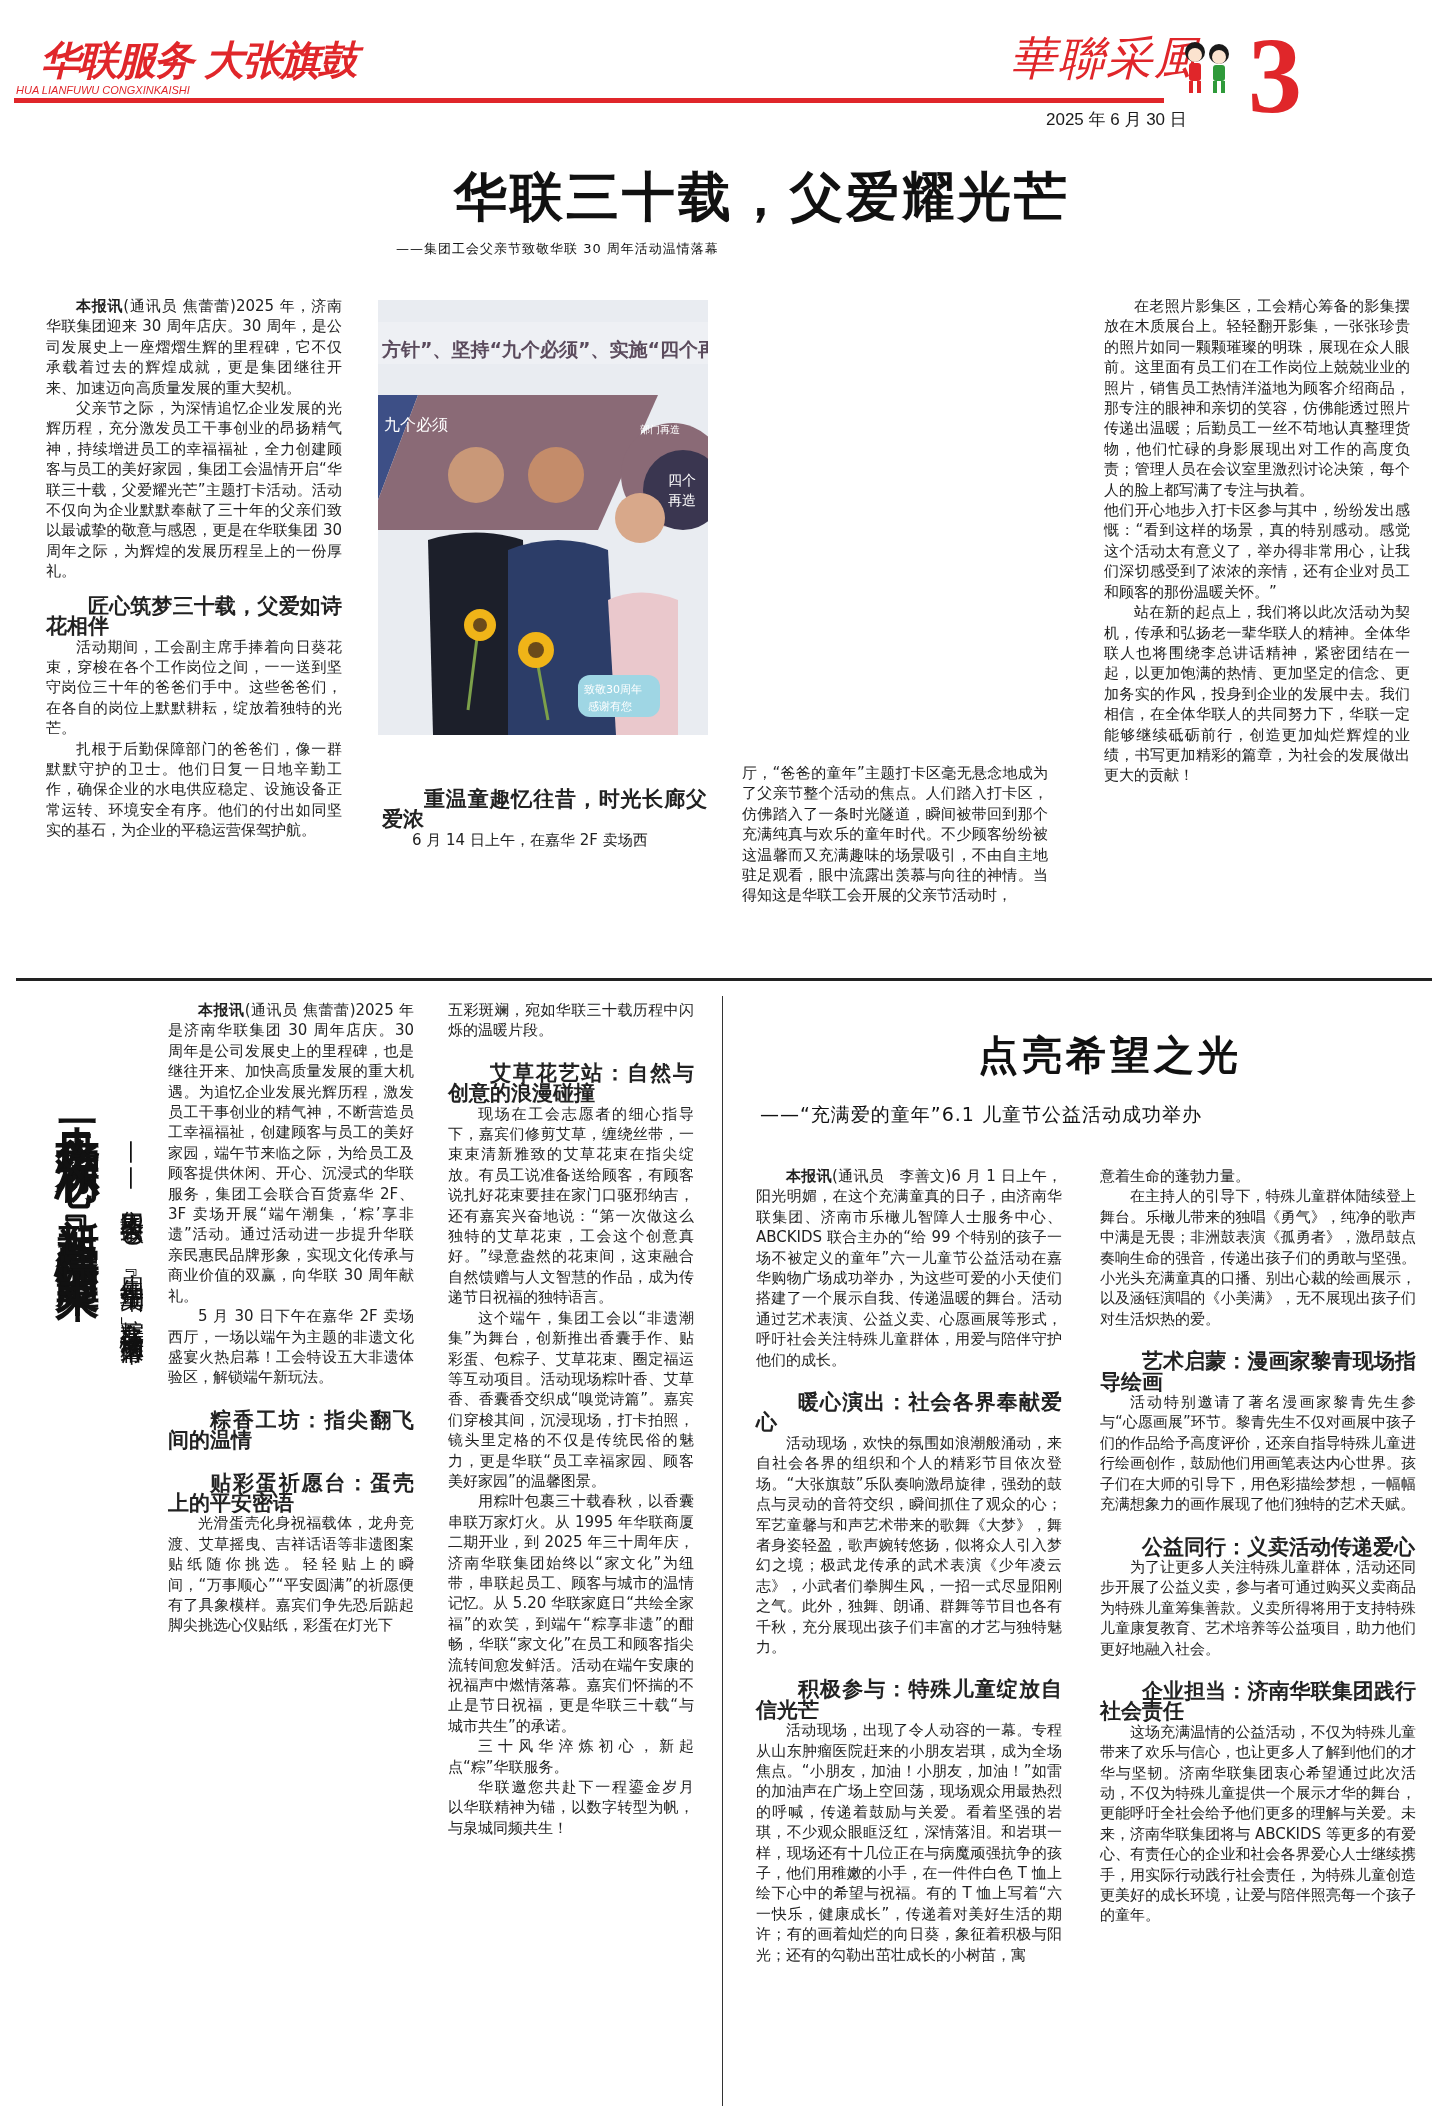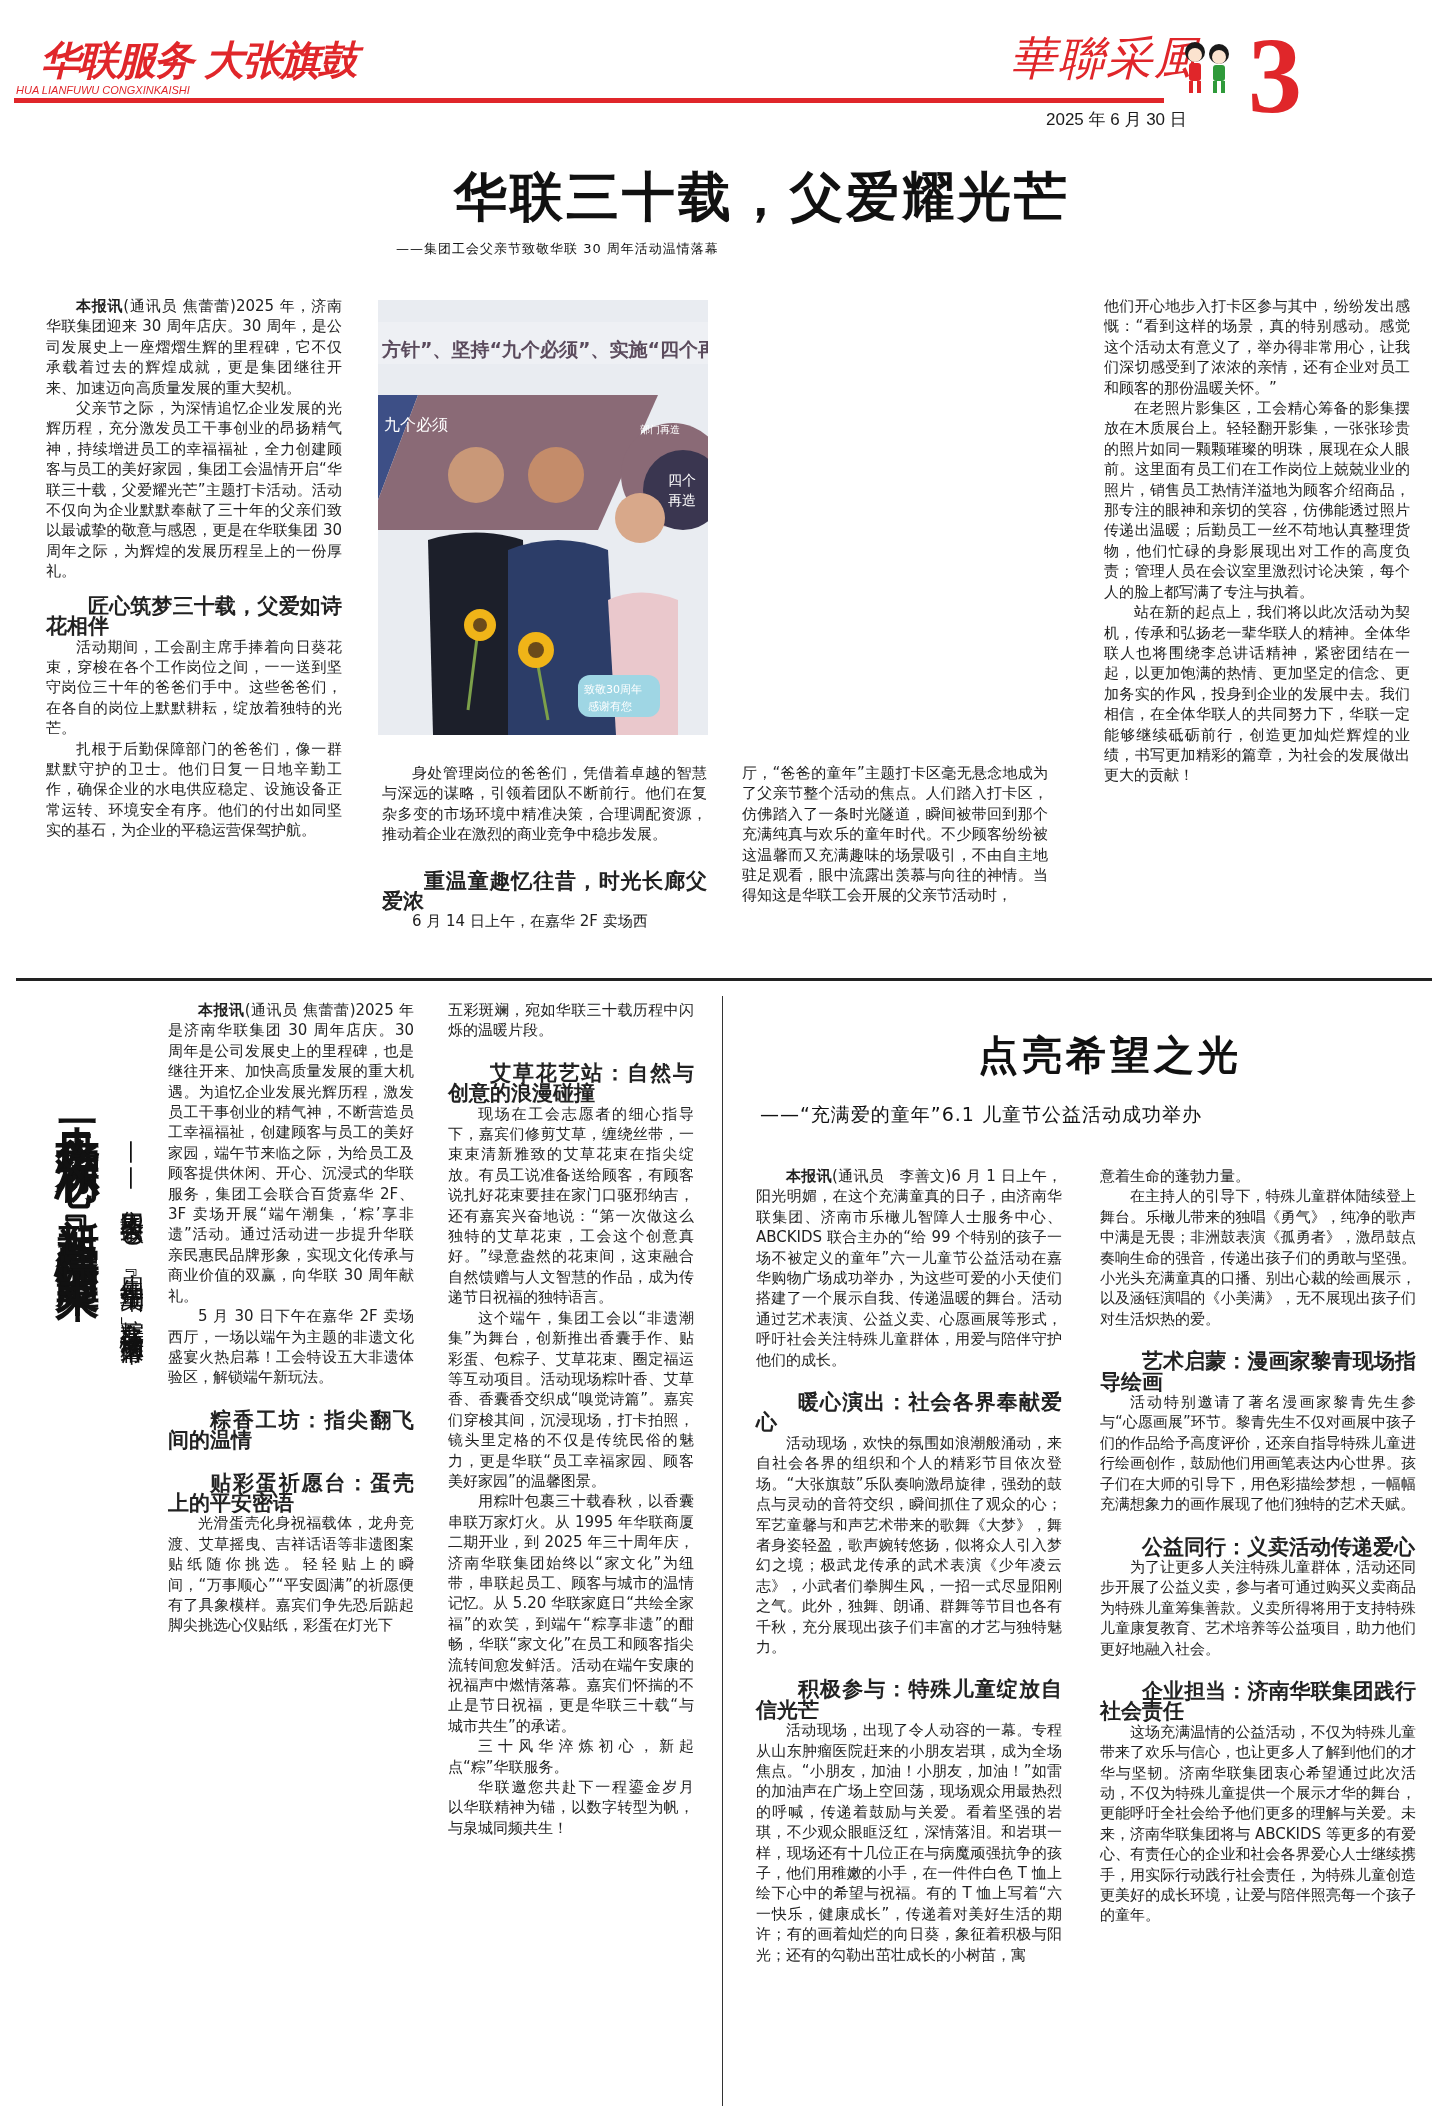--- a/index.html
+++ b/index.html
@@ -94,32 +94,31 @@
   <line x1="158" y1="355" x2="170" y2="420" stroke="#7ca04a" stroke-width="3"></line>
   <circle cx="158" cy="350" r="18" fill="#f0b418"></circle>
     <circle cx="158" cy="350" r="8" fill="#6b4a1a"></circle>
 
   <rect x="200" y="375" width="82" height="42" rx="12" fill="#9fd6e4"></rect>
   <text x="206" y="393" font-size="11" fill="#fff">致敬30周年</text>
   <text x="210" y="410" font-size="11" fill="#fff">感谢有您</text>
 </svg>
 
 <div class="col" style="left:382px;top:763px;width:325px;">
-  <p>身处管理岗位的爸爸们，凭借着卓越的智慧与深远的谋略，引领着团队不断前行。他们在复杂多变的市场环境中精准决策，合理调配资源，推动着企业在激烈的商业竞争中稳步发展。</p>
   <h4 style="margin-top:26px;">重温童趣忆往昔，时光长廊父爱浓</h4>
   <p>6 月 14 日上午，在嘉华 2F 卖场西</p>
 </div>
 
 <div class="col" style="left:742px;top:763px;width:306px;">
   <p style="text-indent:0">厅，“爸爸的童年”主题打卡区毫无悬念地成为了父亲节整个活动的焦点。人们踏入打卡区，仿佛踏入了一条时光隧道，瞬间被带回到那个充满纯真与欢乐的童年时代。不少顾客纷纷被这温馨而又充满趣味的场景吸引，不由自主地驻足观看，眼中流露出羡慕与向往的神情。当得知这是华联工会开展的父亲节活动时，</p>
 </div>
 
 <div class="col" style="left:1104px;top:296px;width:306px;">
+  <p>在老照片影集区，工会精心筹备的影集摆放在木质展台上。轻轻翻开影集，一张张珍贵的照片如同一颗颗璀璨的明珠，展现在众人眼前。这里面有员工们在工作岗位上兢兢业业的照片，销售员工热情洋溢地为顾客介绍商品，那专注的眼神和亲切的笑容，仿佛能透过照片传递出温暖；后勤员工一丝不苟地认真整理货物，他们忙碌的身影展现出对工作的高度负责；管理人员在会议室里激烈讨论决策，每个人的脸上都写满了专注与执着。</p>
   <p style="text-indent:0">他们开心地步入打卡区参与其中，纷纷发出感慨：“看到这样的场景，真的特别感动。感觉这个活动太有意义了，举办得非常用心，让我们深切感受到了浓浓的亲情，还有企业对员工和顾客的那份温暖关怀。”</p>
-  <p>在老照片影集区，工会精心筹备的影集摆放在木质展台上。轻轻翻开影集，一张张珍贵的照片如同一颗颗璀璨的明珠，展现在众人眼前。这里面有员工们在工作岗位上兢兢业业的照片，销售员工热情洋溢地为顾客介绍商品，那专注的眼神和亲切的笑容，仿佛能透过照片传递出温暖；后勤员工一丝不苟地认真整理货物，他们忙碌的身影展现出对工作的高度负责；管理人员在会议室里激烈讨论决策，每个人的脸上都写满了专注与执着。</p>
   <p>站在新的起点上，我们将以此次活动为契机，传承和弘扬老一辈华联人的精神。全体华联人也将围绕李总讲话精神，紧密团结在一起，以更加饱满的热情、更加坚定的信念、更加务实的作风，投身到企业的发展中去。我们相信，在全体华联人的共同努力下，华联一定能够继续砥砺前行，创造更加灿烂辉煌的业绩，书写更加精彩的篇章，为社会的发展做出更大的贡献！</p>
 </div>
 
 <div class="rule" style="left:16px;top:978px;width:1416px;height:3px;"></div>
 
 <div class="abs vtitle">三十风华淬炼初心，新起点『粽』情闪耀未来</div>
 <div class="abs vsub">——集团工会致敬 30 周年『端午潮集，「粽」享非遗』活动燃情落幕</div>
 
 <div class="col" style="left:168px;top:1000px;width:246px;">
   <p class="lead"><b>本报讯</b><span>(通讯员 焦蕾蕾)</span><span>2025 年是济南华联集团 30 周年店庆。30 周年是公司发展史上的里程碑，也是继往开来、加快高质量发展的重大机遇。为追忆企业发展光辉历程，激发员工干事创业的精气神，不断营造员工幸福福祉，创建顾客与员工的美好家园，端午节来临之际，为给员工及顾客提供休闲、开心、沉浸式的华联服务，集团工会联合百货嘉华 2F、3F 卖场开展“端午潮集，‘粽’享非遗”活动。通过活动进一步提升华联亲民惠民品牌形象，实现文化传承与商业价值的双赢，向华联 30 周年献礼。</span></p>

